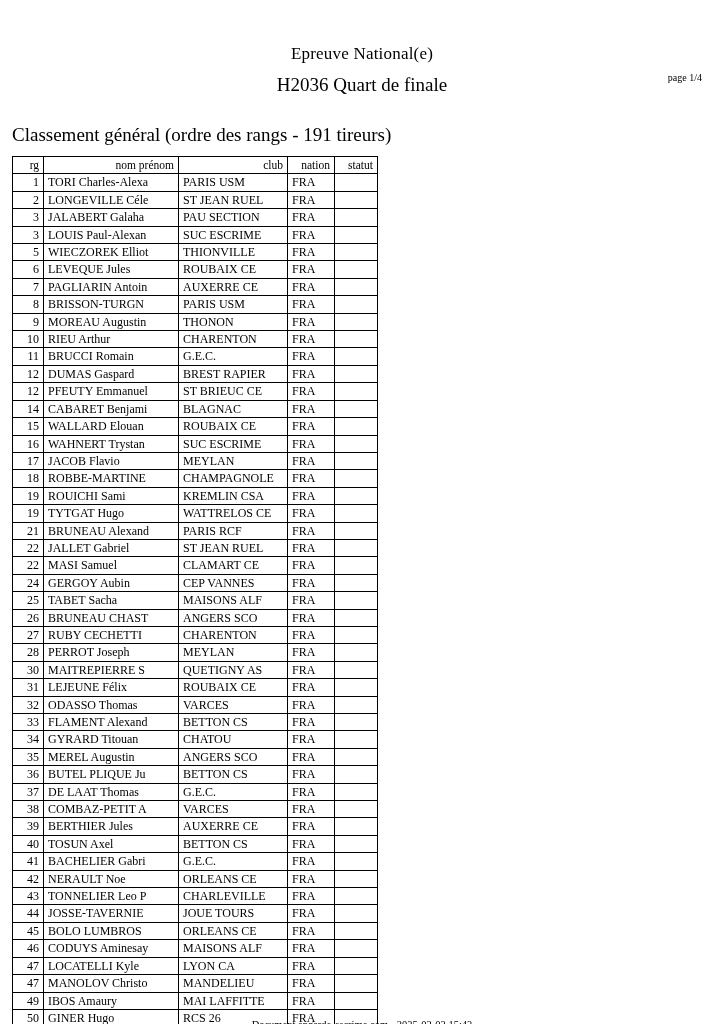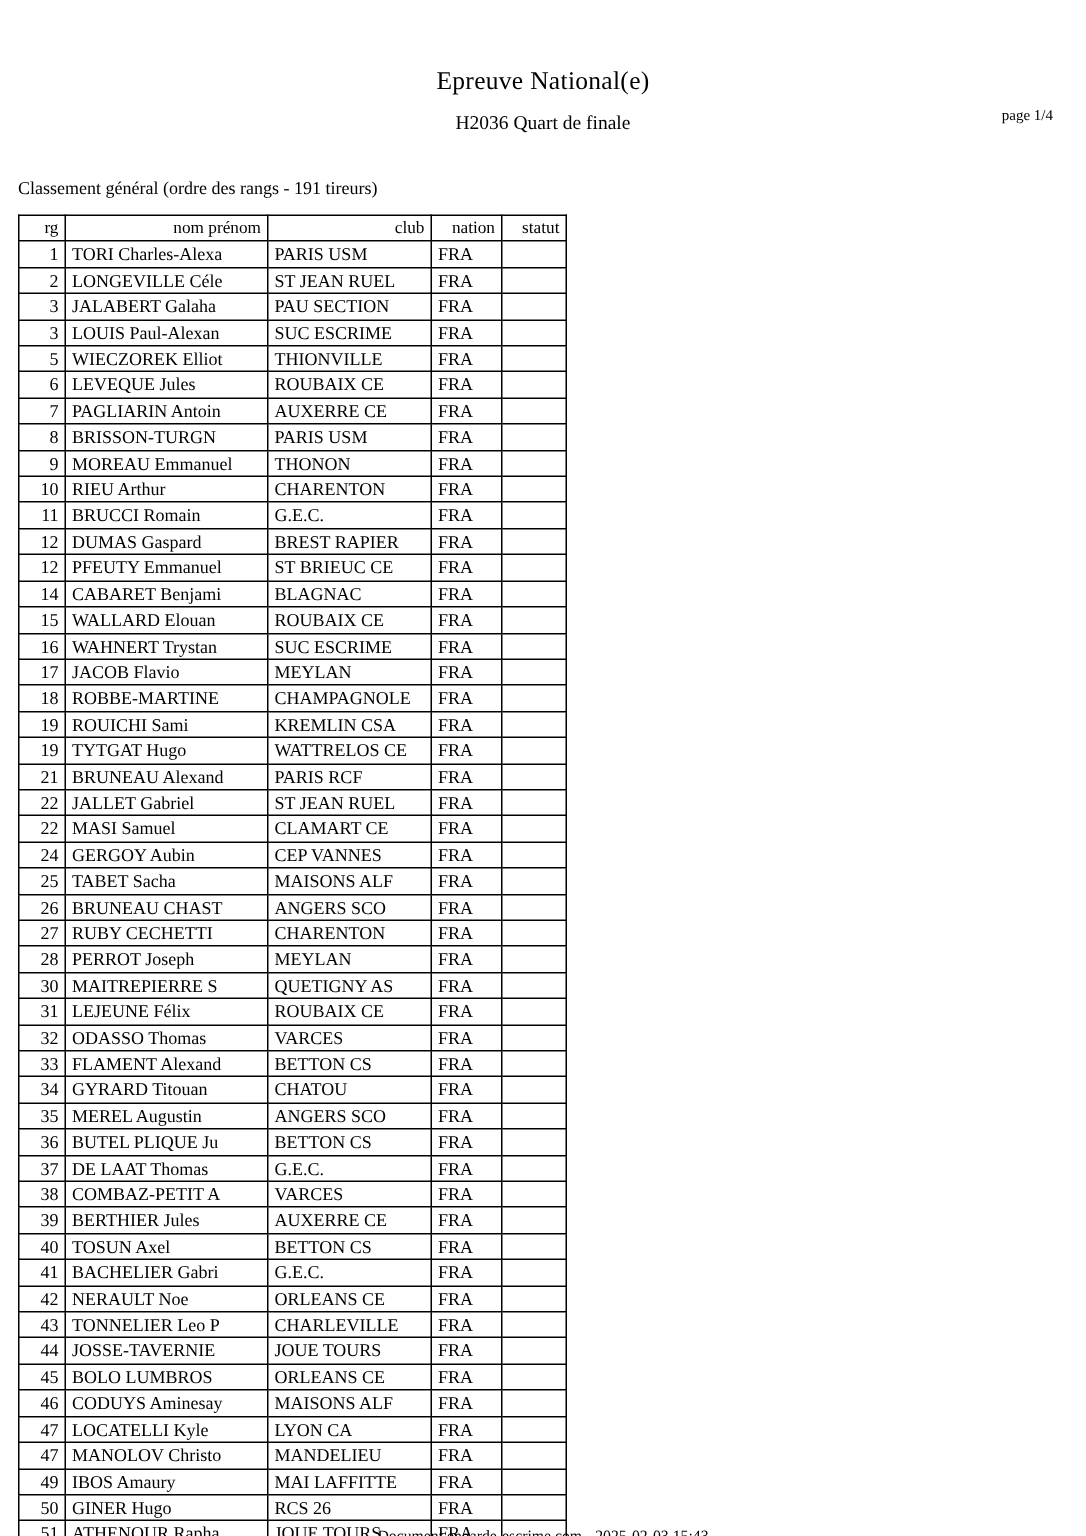--- a/index.html
+++ b/index.html
@@ -29,27 +29,27 @@
     font-family: "Liberation Serif", serif;
   }
   .doc-title {
     text-align: center;
     font-size: 17px;
     margin-top: 44px;
     letter-spacing: 0.2px;
   }
   .doc-subtitle {
     text-align: center;
-    font-size: 13px;
+    font-size: 19px;
     margin-top: 10px;
   }
   .section-title {
     margin-top: 28px;
     margin-left: 12px;
-    font-size: 12px;
+    font-size: 19px;
   }
   table.ranking {
     border-collapse: collapse;
     margin-left: 12px;
     margin-top: 10px;
     font-size: 12px;
     font-family: "Liberation Serif", serif;
   }
   table.ranking th,
   table.ranking td {
@@ -156,21 +156,21 @@
         </tr>
         <tr>
           <td class="col-rg">8</td>
           <td class="col-name">BRISSON-TURGN</td>
           <td class="col-club">PARIS USM</td>
           <td class="col-nation">FRA</td>
           <td class="col-statut"></td>
         </tr>
         <tr>
           <td class="col-rg">9</td>
-          <td class="col-name">MOREAU Emmanuel</td>
+          <td class="col-name">MOREAU Augustin</td>
           <td class="col-club">THONON</td>
           <td class="col-nation">FRA</td>
           <td class="col-statut"></td>
         </tr>
         <tr>
           <td class="col-rg">10</td>
           <td class="col-name">RIEU Arthur</td>
           <td class="col-club">CHARENTON</td>
           <td class="col-nation">FRA</td>
           <td class="col-statut"></td>

